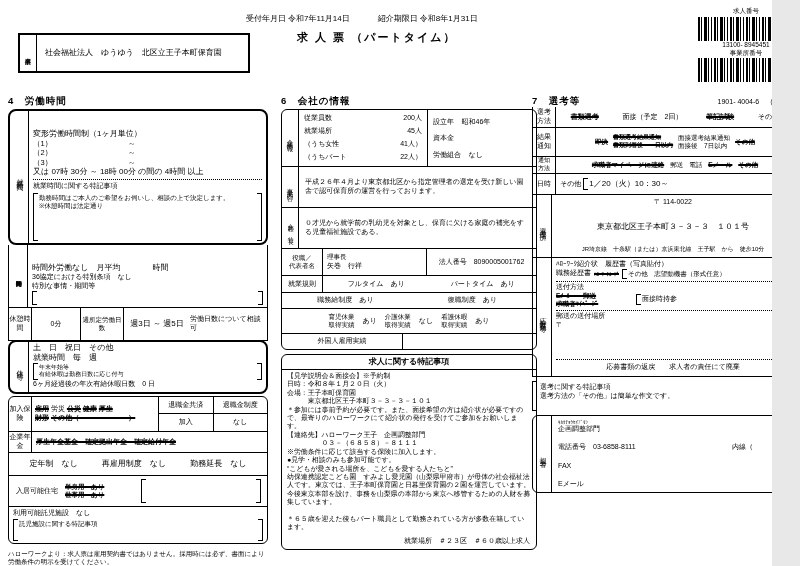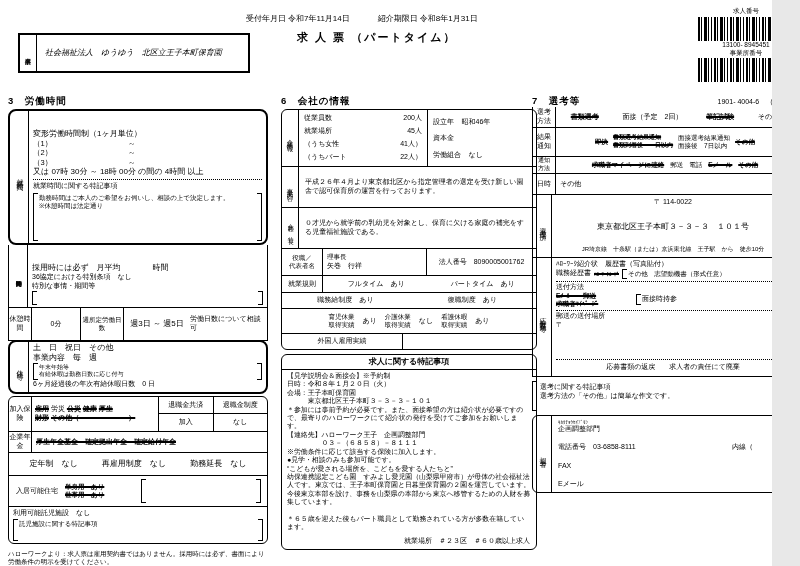--- a/index.html
+++ b/index.html
@@ -40,33 +40,33 @@
   <div class="abs flex" style="left:246px;top:14px;gap:28px;">
     <div><span class="f8">受付年月日</span>
          <span class="f8">令和7年11月14日</span></div>
     <div><span class="f8">紹介期限日</span>
          <span class="f8">令和8年1月31日</span></div>
   </div>
   <div class="abs bold" style="left:297px;top:31px;font-size:11px;letter-spacing:2px;">求 人 票 （パートタイム）</div>
 
   <div class="abs flex" style="left:18px;top:33px;width:228px;height:36px;border:2px solid #000;">
     <div class="vlabel brd-r" style="width:16px;font-size:6.5px;letter-spacing:0;">事業所名</div>
-    <div class="grow ctr f8" style="justify-content:flex-start;padding-left:8px;font-style:italic;">社会福祉法人　ゆうゆう　北区立王子本町保育園</div>
+    <div class="grow ctr f8" style="justify-content:flex-start;padding-left:8px;">社会福祉法人　ゆうゆう　北区立王子本町保育園</div>
   </div>
 
   <div class="abs" style="left:698px;top:7px;width:96px;text-align:center;">
     <div class="f65">求人番号</div>
     <div class="barcode" style="height:24px;margin-top:2px;"></div>
     <div class="f65">13100- 8945451</div>
     <div class="f65">事業所番号</div>
     <div class="barcode" style="height:24px;margin-top:1px;"></div>
   </div>
 
   <div class="abs" style="left:8px;top:95px;width:260px;">
-    <div class="sechead">3　労働時間</div>
+    <div class="sechead">4　労働時間</div>
 
     <div class="b2 flex" style="height:132px;margin-top:2px;">
       <div class="vlabel brd-r" style="width:18px;">就業時間</div>
       <div class="grow col pad">
         <div class="f8">変形労働時間制（1ヶ月単位）</div>
         <div class="flex">
             <span style="width:40px;">（1）</span>
             <span style="margin-left:55px;">～</span>
           </div>
         <div class="flex">
@@ -80,40 +80,40 @@
         <div class="f8" style="border-bottom:1px dotted #000;padding-bottom:2px;">又は 07時 30分 ～ 18時 00分 の間の 4時間 以上</div>
         <div class="f7" style="margin-top:2px;">就業時間に関する特記事項</div>
         <div class="bracket pre f65" style="margin-top:2px;flex:1;">勤務時間はご本人のご希望をお伺いし、相談の上で決定します。
 ※休憩時間は法定通り</div>
       </div>
     </div>
 
     <div class="flex" style="height:62px;border:1px solid #000;border-top:none;">
       <div class="vlabel brd-r" style="width:18px;font-size:6px;letter-spacing:0;">時間外労働時間</div>
       <div class="grow col pad">
-        <div class="f8">採用時には必ず　月平均　　　　時間</div>
+        <div class="f8">時間外労働なし　月平均　　　　時間</div>
         <div class="f7">36協定における特別条項　なし</div>
         <div class="f7">特別な事情・期間等</div>
         <div class="bracket" style="flex:1;margin-top:1px;"></div>
       </div>
     </div>
 
     <div class="flex" style="height:32px;border:1px solid #000;border-top:none;">
       <div class="hlabel brd-r pre" style="width:22px;">休憩時間</div>
       <div class="ctr brd-r f7" style="width:48px;">0分</div>
       <div class="hlabel brd-r" style="width:42px;font-size:6.5px;">週所定労働日数</div>
       <div class="ctr f8" style="width:66px;">週3日 ～ 週5日</div>
       <div class="ctr f7" style="flex:1;text-align:left;">労働日数について相談可</div>
     </div>
 
     <div class="b2 flex" style="height:50px;margin-top:-1px;">
       <div class="vlabel brd-r" style="width:18px;">休日等</div>
       <div class="grow col" style="padding:1px 4px;">
         <div class="f8">土　日　祝日　その他</div>
-        <div class="f8">事業内容　毎　週</div>
+        <div class="f8">就業時間　毎　週</div>
         <div class="bracket pre f6">年末年始等
 有給休暇は勤務日数に応じ付与</div>
         <div class="f7">6ヶ月経過後の年次有給休暇日数　0 日</div>
       </div>
     </div>
 
 
     <div class="b1 col" style="height:146px;margin-top:2px;">
       <div class="flex" style="height:34px;">
         <div class="hlabel brd-r pre" style="width:22px;">加入保険</div>
@@ -299,20 +299,21 @@
           <span>郵送</span>
           <span>電話</span>
           <span class="strike">Eメール</span>
           <span class="strike">その他</span>
         </div>
       </div>
       <div class="flex brd-t" style="height:20px;">
         <div class="hlabel brd-r" style="width:22px;">日時</div>
         <div class="flex" style="flex:1;align-items:center;padding:0 4px;gap:2px;">
           <span class="f7">その他</span>
+          <span class="bracket grow f8">1／20（火）10：30～</span>
         </div>
       </div>
       <div class="flex brd-t" style="height:62px;">
         <div class="vlabel brd-r" style="width:18px;">選考場所</div>
         <div class="col grow" style="padding:3px 5px;justify-content:space-between;align-items:center;">
           <div class="f7">〒 114-0022</div>
           <div class="f8">東京都北区王子本町３－３－３　１０１号</div>
           <div class="f6">JR埼京線　十条駅（または）京浜東北線　王子駅　から　徒歩10分</div>
         </div>
       </div>

